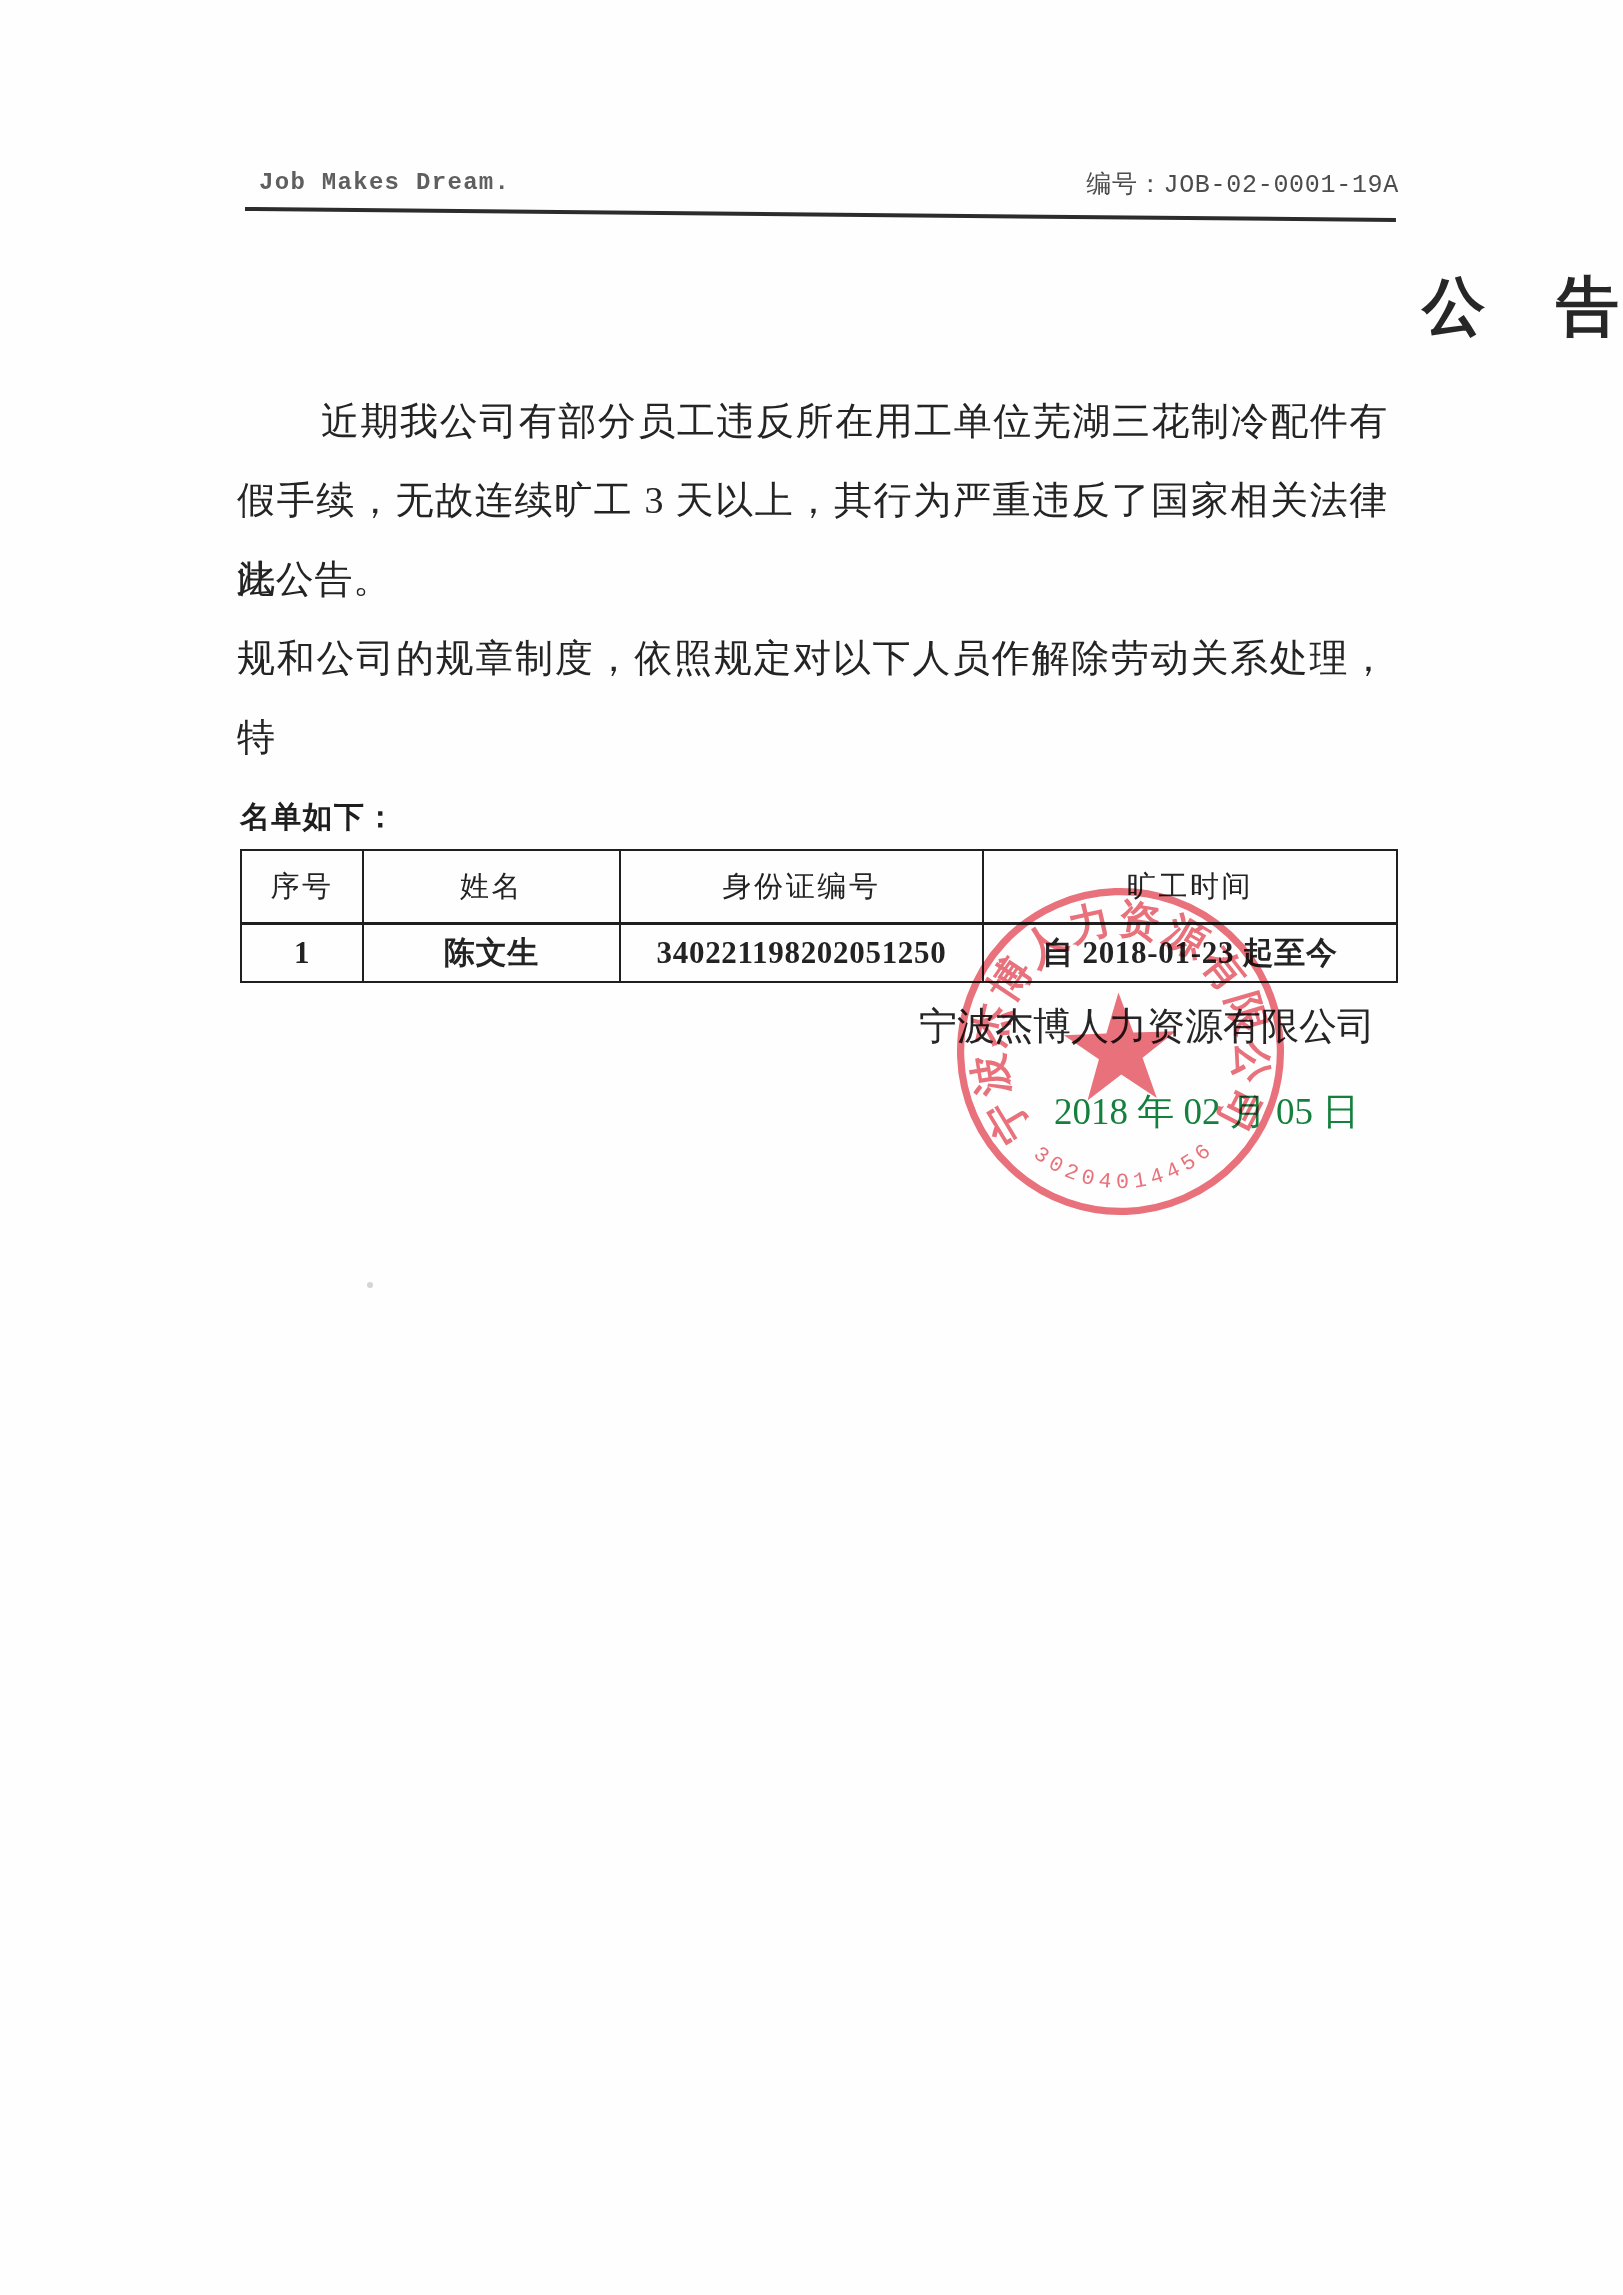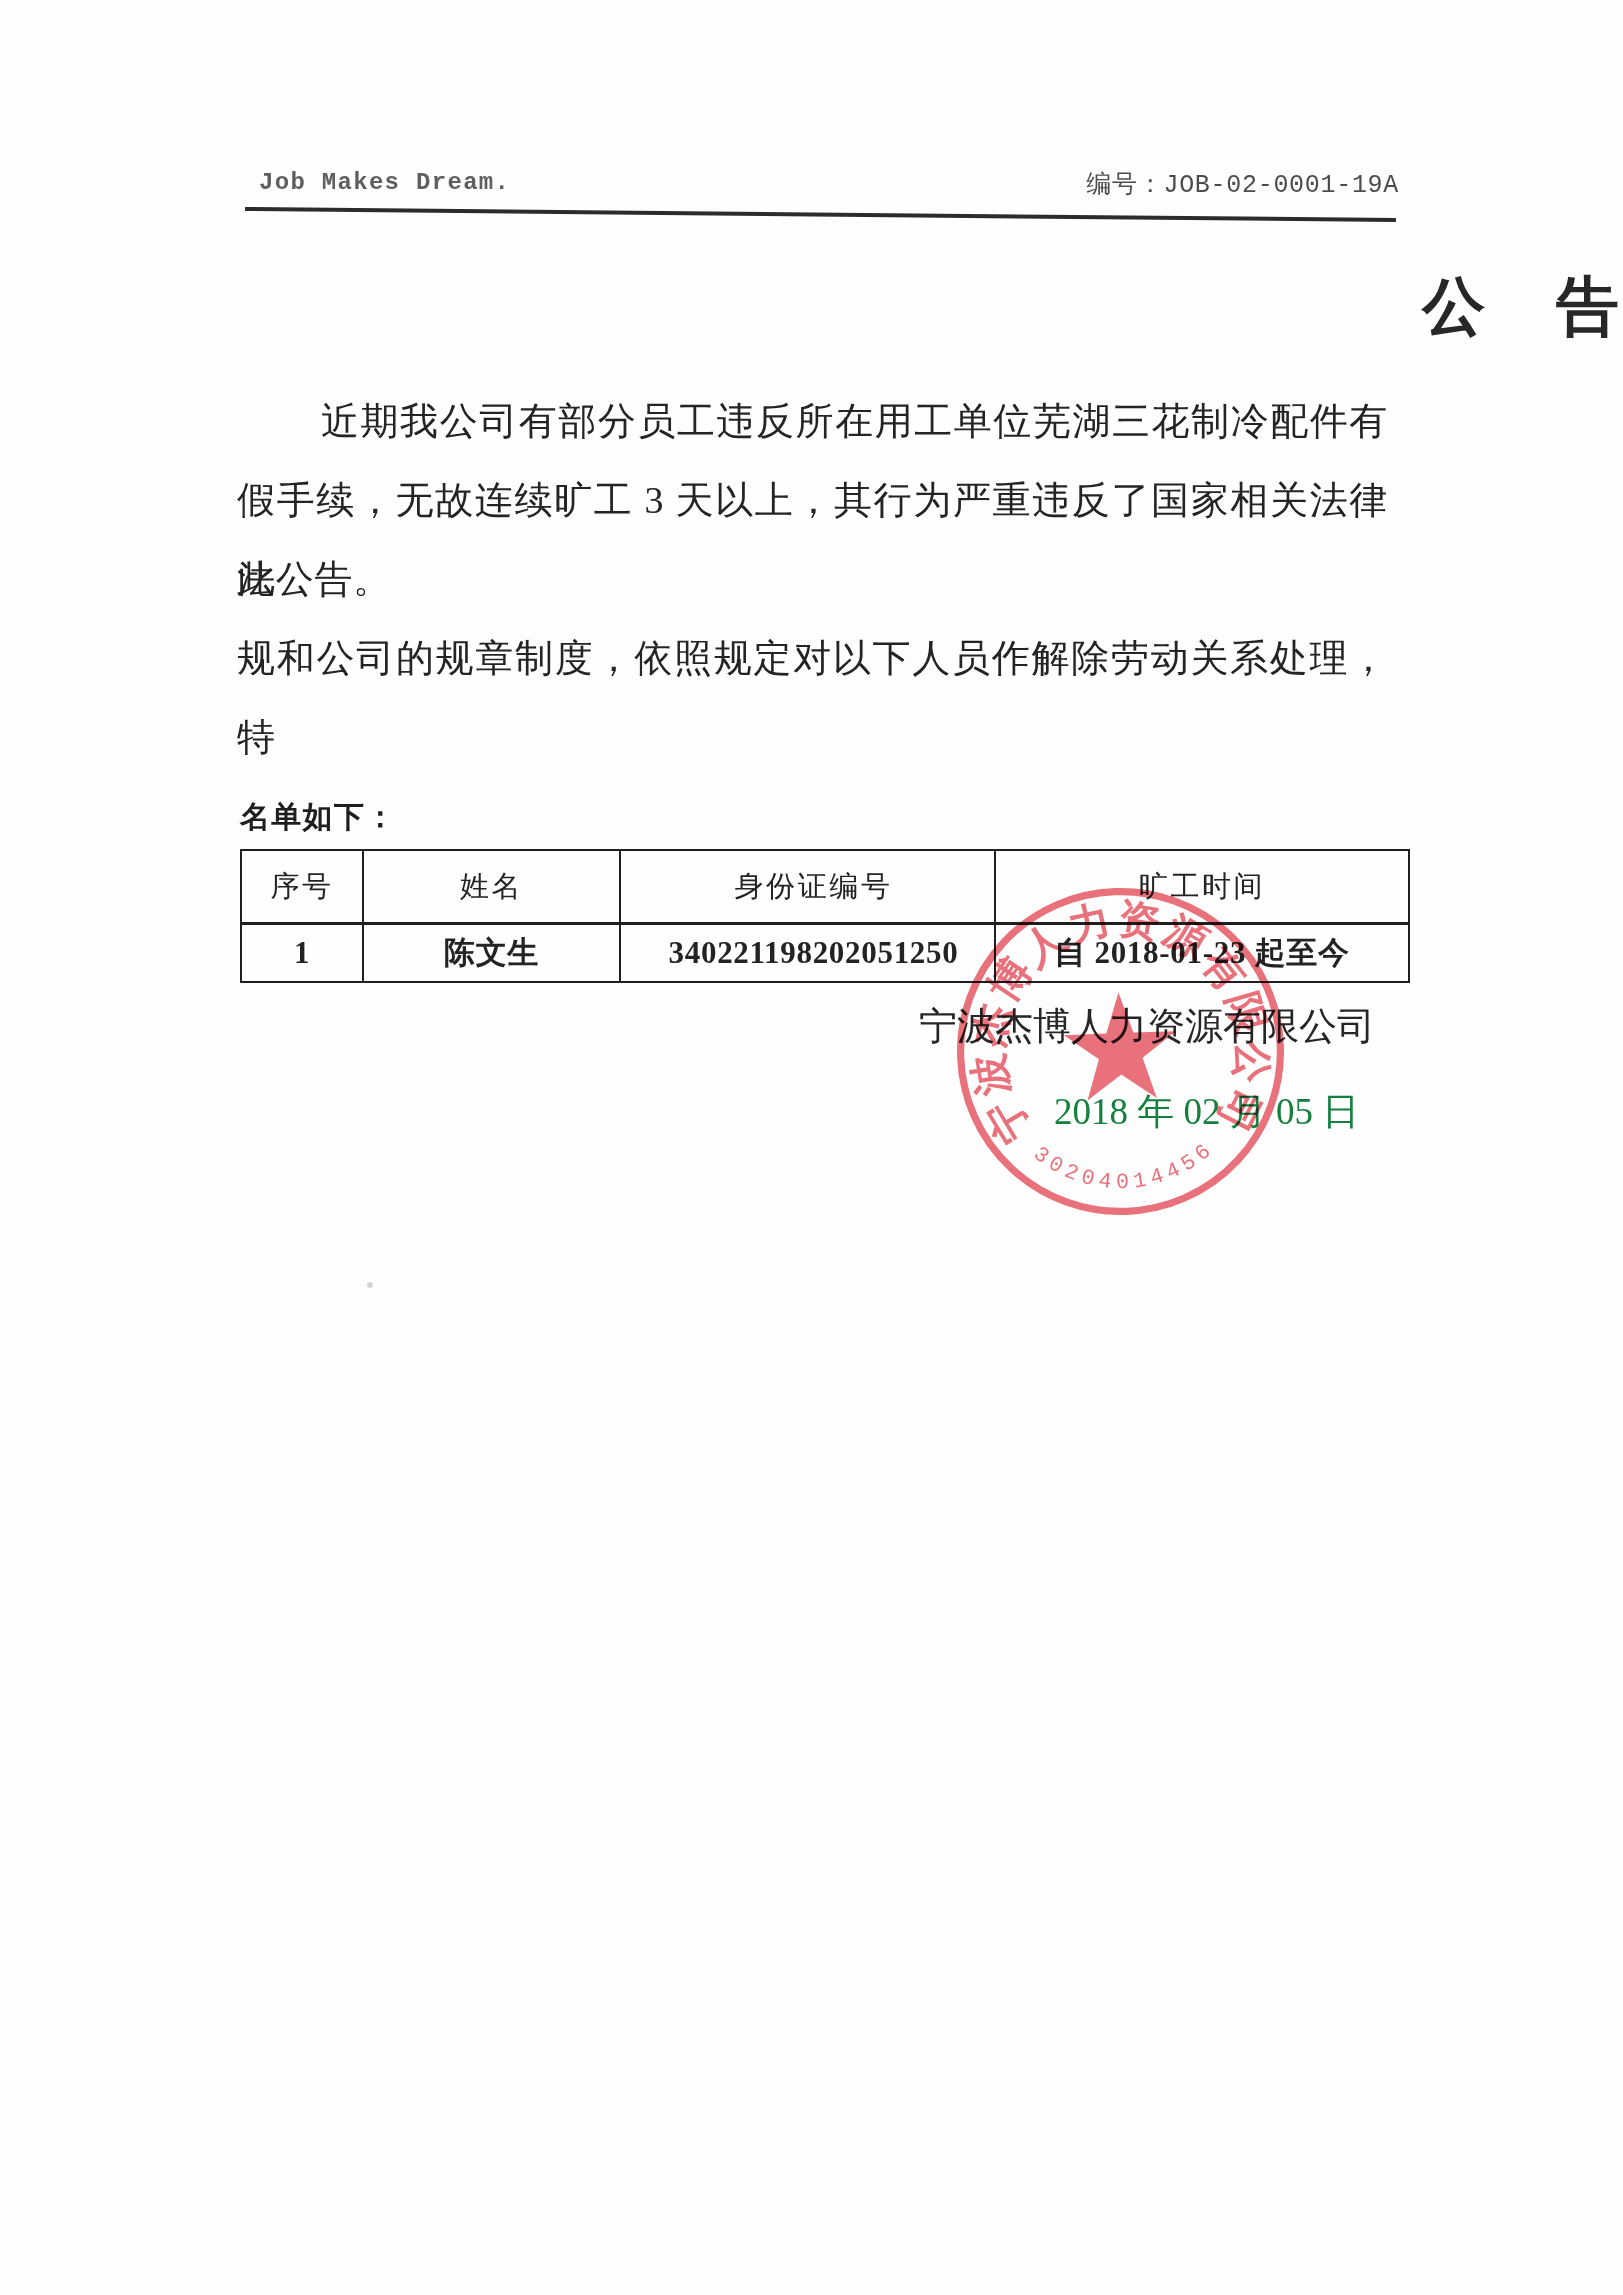--- a/index.html
+++ b/index.html
@@ -120,21 +120,21 @@
     border-bottom-width: 3.3px;
   }
   .roster tr.dt td {
     height: 56px;
     font-size: 31px;
     font-weight: bold;
     letter-spacing: 0.7px;
   }
   .roster .c0 { width: 120px; }
   .roster .c1 { width: 255px; }
-  .roster .c2 { width: 361px; padding-left: 12px; }
+  .roster .c2 { width: 361px; }
   .roster .c3 { width: 412px; }
 
   
   .sig-company {
     position: absolute;
     left: 919px;
     top: 1001px;
     font-size: 38px;
     letter-spacing: 0px;
     color: #262626;

